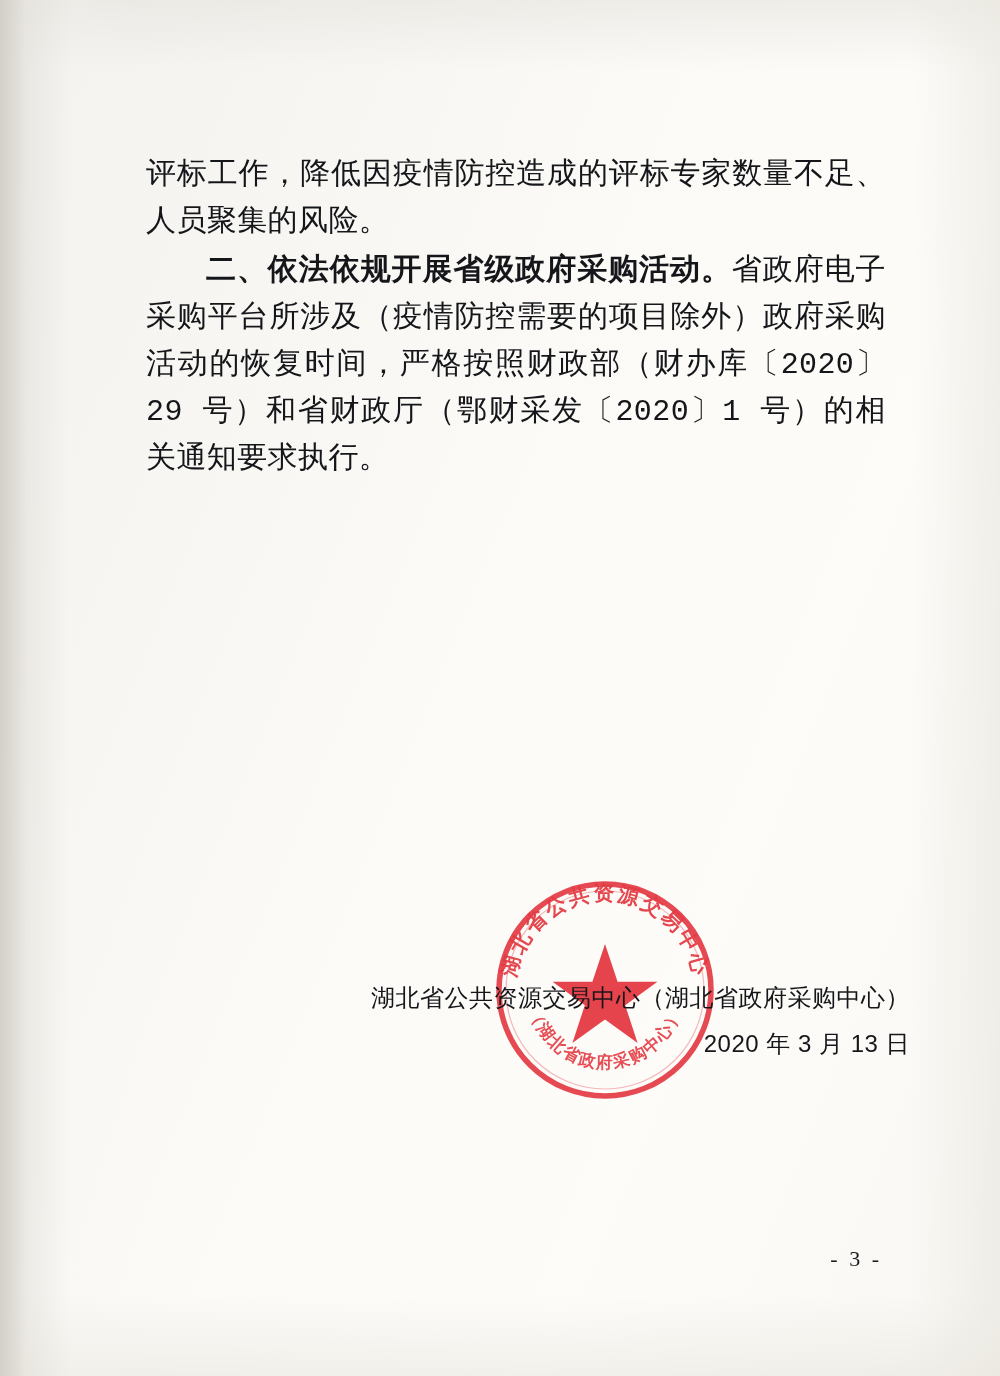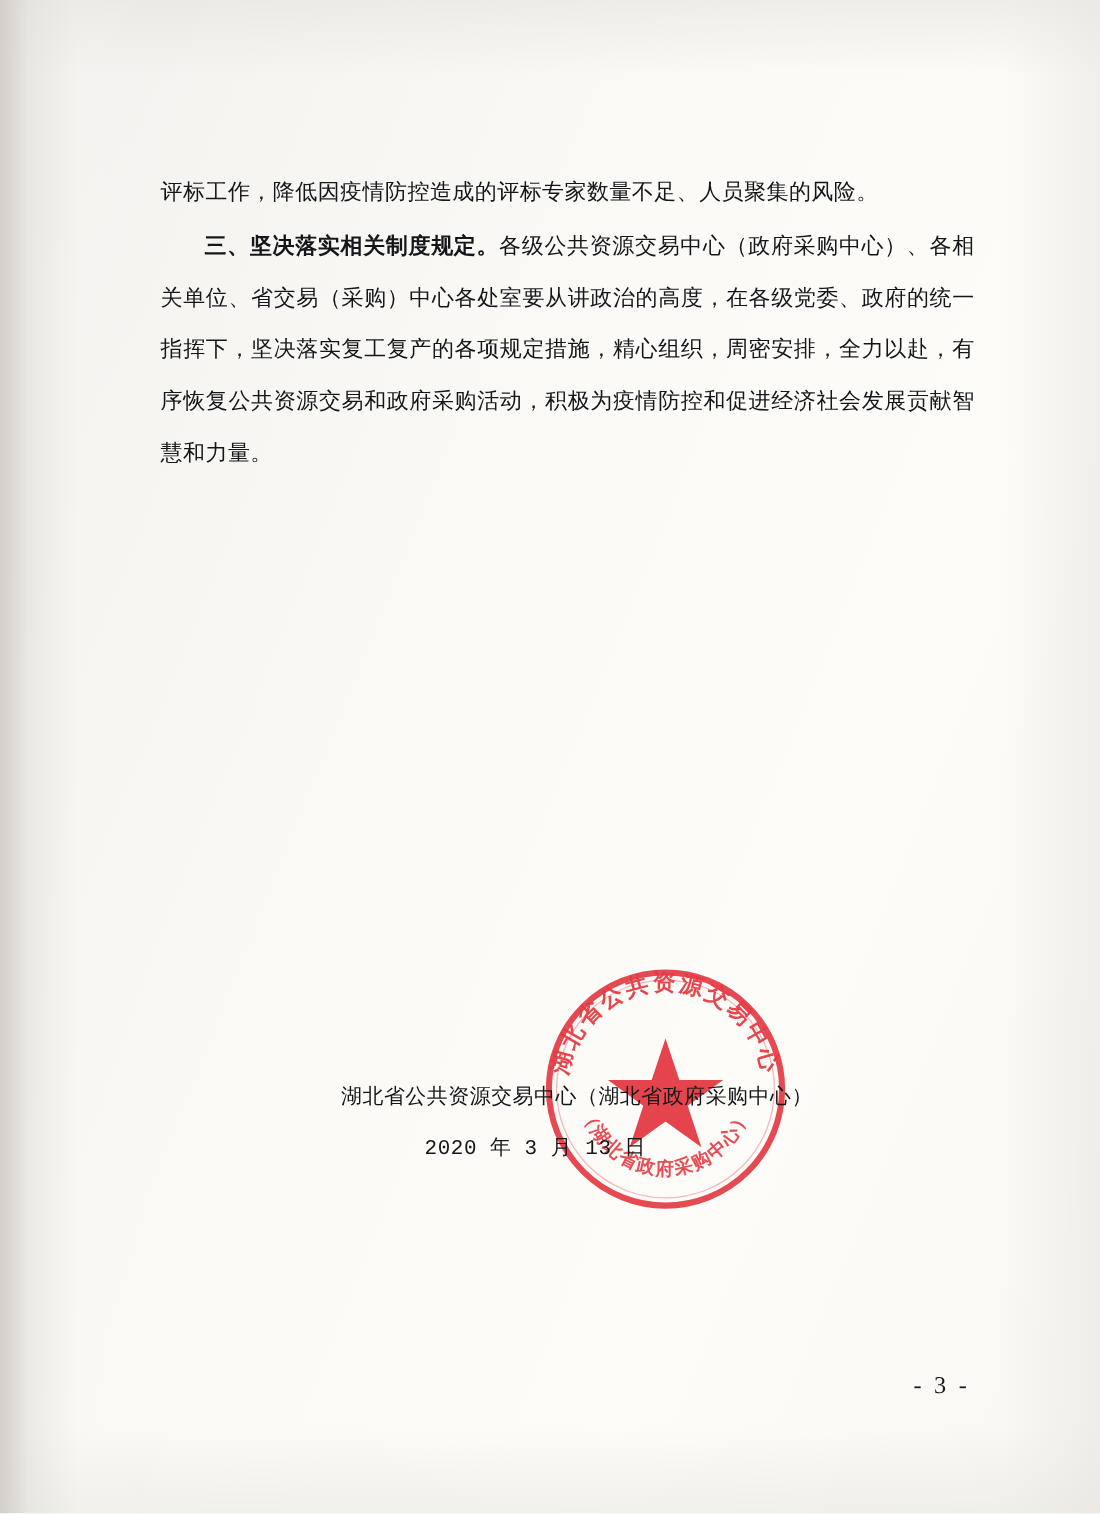--- a/index.html
+++ b/index.html
@@ -45,49 +45,50 @@
 
   .content {
     position: absolute;
     left: 146px;
     top: 152px;
     width: 740px;
   }
 
   p.para {
     margin: 0 0 2px 0;
-    font-size: 20px;
+    font-size: 30px;
     line-height: 47px;
     letter-spacing: 0.4px;
     color: #15161a;
     text-align: justify;
     text-justify: inter-character;
-    font-family: Liberation Serif, serif;
+    font-family: Liberation Mono, monospace;
   }
   p.indent {
     text-indent: 2em;
   }
   .b {
     font-weight: bold;
   }
 
   
   .sign-block {
     position: absolute;
     left: 310px;
     top: 975px;
     width: 600px;
     color: #15161a;
   }
   .sign-line {
-    font-size: 19px;
+    font-size: 24px;
     line-height: 46px;
     letter-spacing: 0.5px;
     white-space: nowrap;
-    font-family: Liberation Mono, monospace;
+    font-family: Liberation Sans, sans-serif;
+    text-align: right;
   }
   .sign-date {
     margin-left: 76px;
   }
 
   
   .seal {
     position: absolute;
     left: 489px;
     top: 874px;
@@ -112,22 +113,22 @@
 <body>
 
 <div class="page">
   <div class="spine"></div>
 
   <div class="content">
 
     <p class="para">评标工作，降低因疫情防控造成的评标专家数量不足、人员聚集的风险。</p>
 
 
+    <p class="para indent"><span class="b">二、依法依规开展省级政府采购活动。</span><span>省政府电子采购平台所涉及（疫情防控需要的项目除外）政府采购活动的恢复时间，严格按照财政部（财办库〔2020〕29 号）和省财政厅（鄂财采发〔2020〕1 号）的相关通知要求执行。</span></p>
 
-    <p class="para indent"><span class="b">三、坚决落实相关制度规定。</span><span>各级公共资源交易中心（政府采购中心）、各相关单位、省交易（采购）中心各处室要从讲政治的高度，在各级党委、政府的统一指挥下，坚决落实复工复产的各项规定措施，精心组织，周密安排，全力以赴，有序恢复公共资源交易和政府采购活动，积极为疫情防控和促进经济社会发展贡献智慧和力量。</span></p>
 
   </div>
 
   <svg class="seal" viewBox="0 0 232 232" aria-hidden="true">
     <defs>
       <path id="sealArcTop" d="M 26,116 A 90,90 0 0 1 206,116"></path>
       <path id="sealArcBottom" d="M 38,116 A 78,78 0 0 0 194,116"></path>
     </defs>
     <g stroke="#e0202a" fill="none">
       <circle cx="116" cy="116" r="106" stroke-width="5.5" opacity="0.92"></circle>

